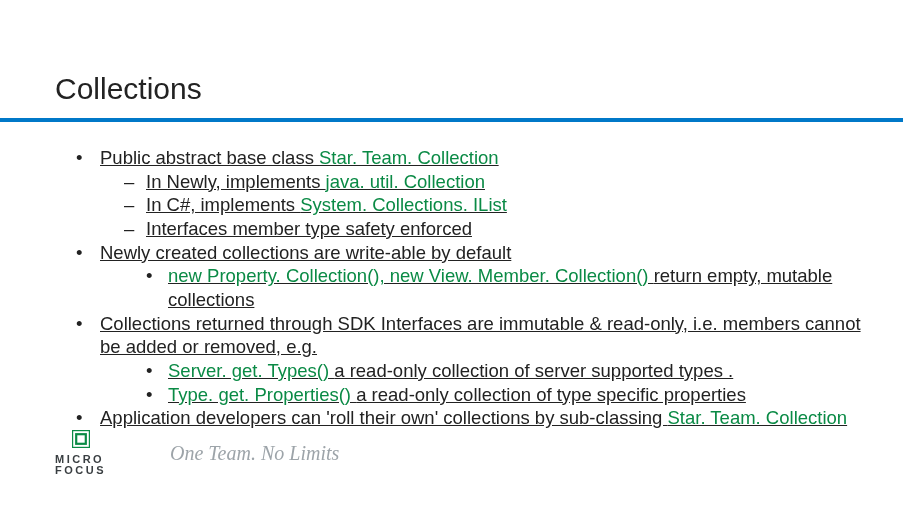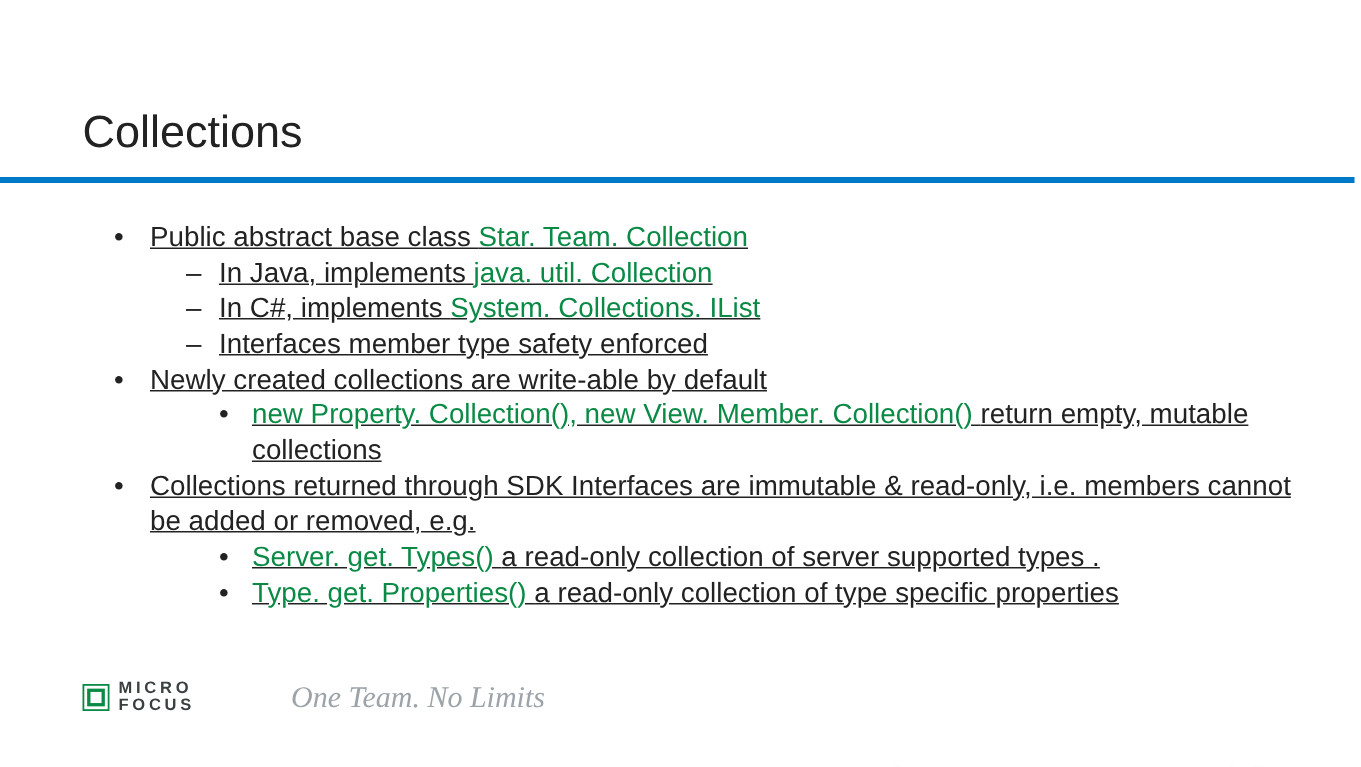--- a/index.html
+++ b/index.html
@@ -108,20 +108,21 @@
     left: 55px;
     bottom: 34px;
     display: flex;
     align-items: center;
     gap: 64px;
   }
   .logo {
     display: flex;
     align-items: center;
     gap: 6px;
+    flex-direction: column;
   }
   .logo-mark {
     width: 18px;
     height: 18px;
     position: relative;
   }
   .logo-mark svg { display: block; }
   .logo-text {
     font-size: 11px;
     letter-spacing: 2.5px;
@@ -152,31 +153,32 @@
 <body>
 
 <div class="slide">
 
   <div class="title">Collections</div>
   <div class="rule"></div>
 
   <div class="content">
     <ul class="lvl1" id="lvl1">
         <li><span>Public abstract base class  </span><span class="g">Star. Team. Collection</span><ul class="lvl2dash">
-            <li><span>In Java, implements </span><span class="g">java. util. Collection</span></li>
+            <li><span>In Newly, implements </span><span class="g">java. util. Collection</span></li>
             <li><span>In C#, implements </span><span class="g">System. Collections. IList</span></li>
             <li><span>Interfaces member type safety enforced</span></li>
           </ul></li>
         <li><span>Newly created collections are write-able by default</span><ul class="lvl2dot">
             <li><span class="g">new Property. Collection(), new View. Member. Collection() </span><span>return empty, mutable collections</span></li>
           </ul></li>
         <li><span>Collections returned through SDK Interfaces are immutable &amp; read-only, i.e. members cannot be added or removed, e.g.</span><ul class="lvl2dot">
             <li><span class="g">Server. get. Types() </span><span>a read-only collection of server supported types .</span></li>
             <li><span class="g">Type. get. Properties() </span><span>a read-only collection of type specific properties</span></li>
           </ul></li>
+        <li><span>Application developers can 'roll their own' collections by sub-classing </span><span class="g">Star. Team. Collection</span></li>
       </ul>
   </div>
 
   <div class="footer">
     <div class="logo">
       <span class="logo-mark">
         <svg width="18" height="18" viewBox="0 0 18 18">
           <rect x="0" y="0" width="18" height="18" fill="none" stroke="#0a8a45" stroke-width="2.4"></rect>
           <rect x="4.2" y="4.2" width="9.6" height="9.6" fill="none" stroke="#0a8a45" stroke-width="2.2"></rect>
         </svg>

